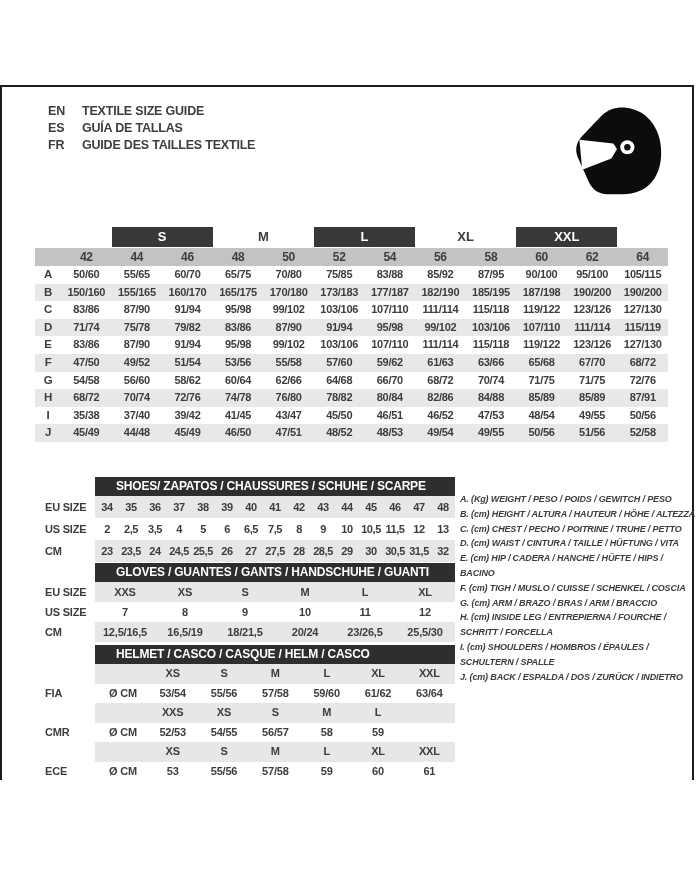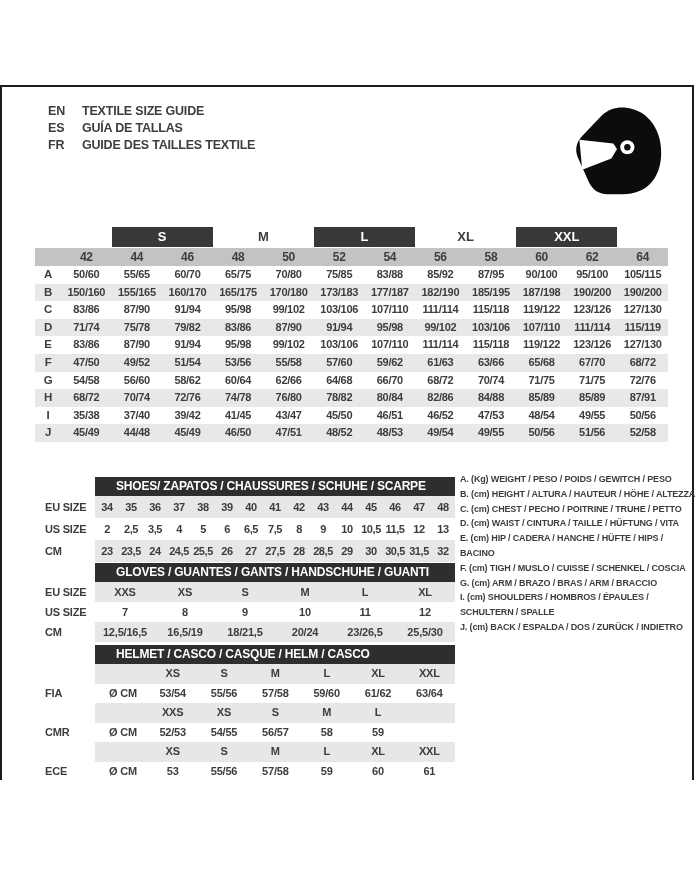--- a/index.html
+++ b/index.html
@@ -40,21 +40,21 @@
   .scell{font-weight:bold;text-align:center;white-space:nowrap;}
   .gray{background:#e7e7e7;}
   .shoes-grid{grid-template-columns:repeat(15,1fr);}
   .shoes-grid .scell{font-size:11px;letter-spacing:-0.45px;line-height:22px;height:22px;}
   .gloves-grid{grid-template-columns:repeat(6,1fr);}
   .gloves-grid .scell{font-size:11px;letter-spacing:-0.2px;line-height:20px;height:20px;}
   .helm-grid{grid-template-columns:52px repeat(6,1fr);}
   .helm-grid .scell{font-size:11px;letter-spacing:-0.2px;line-height:19.5px;height:19.5px;}
   .helm-grid .unit{text-align:center;padding-left:4px;}
   
-  .legend{position:absolute;left:460px;top:472px;width:237px;}
+  .legend{position:absolute;left:460px;top:492px;width:237px;font-style:italic;}
   .legend-item{font-weight:bold;font-size:9px;line-height:14.8px;letter-spacing:-0.15px;}
 </style>
 </head>
 <body>
 
 <div class="page">
   <div class="frame"></div>
 
   <div class="lang-header">
       <div class="lang-row">
@@ -408,16 +408,17 @@
   </div>
 
   <div class="legend">
       <div class="legend-item">A. (Kg) WEIGHT / PESO / POIDS / GEWITCH / PESO</div>
       <div class="legend-item">B. (cm) HEIGHT / ALTURA / HAUTEUR / HÖHE / ALTEZZA</div>
       <div class="legend-item">C. (cm) CHEST / PECHO / POITRINE / TRUHE / PETTO</div>
       <div class="legend-item">D. (cm) WAIST / CINTURA / TAILLE / HÜFTUNG / VITA</div>
       <div class="legend-item">E. (cm) HIP / CADERA / HANCHE / HÜFTE / HIPS / BACINO</div>
       <div class="legend-item">F. (cm) TIGH / MUSLO / CUISSE / SCHENKEL / COSCIA</div>
       <div class="legend-item">G. (cm) ARM / BRAZO / BRAS / ARM / BRACCIO</div>
+      <div class="legend-item">H. (cm) INSIDE LEG / ENTREPIERNA / FOURCHE / SCHRITT / FORCELLA</div>
       <div class="legend-item">I. (cm) SHOULDERS / HOMBROS / ÉPAULES / SCHULTERN / SPALLE</div>
       <div class="legend-item">J. (cm) BACK / ESPALDA / DOS / ZURÜCK / INDIETRO</div>
     </div>
 </div>
 
 </body></html>

